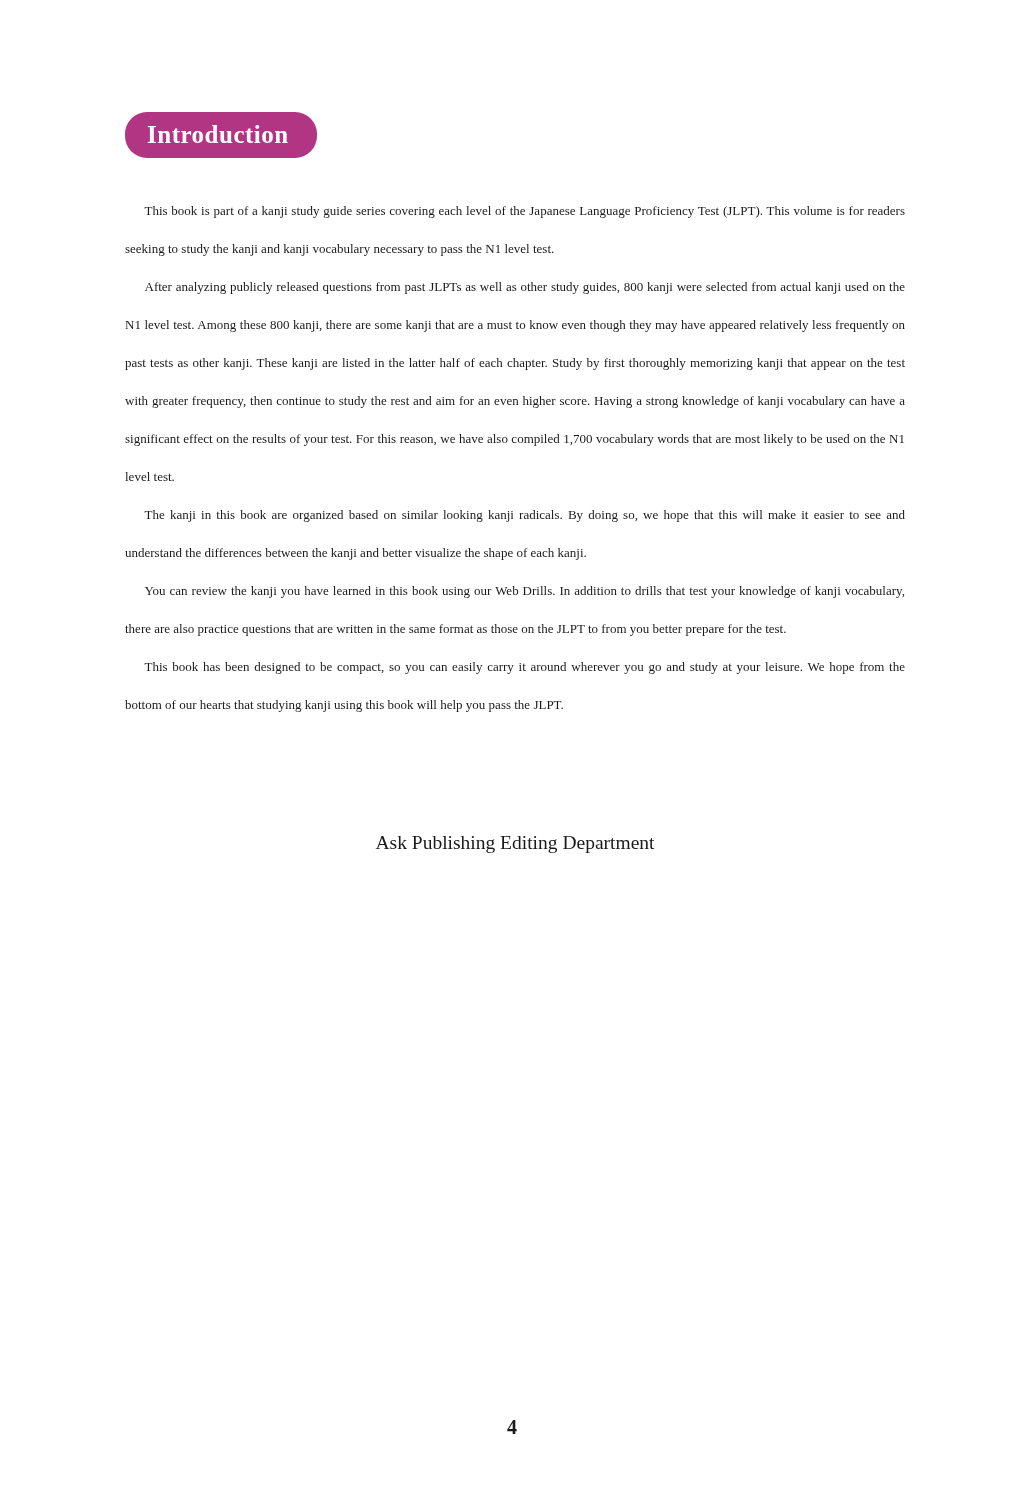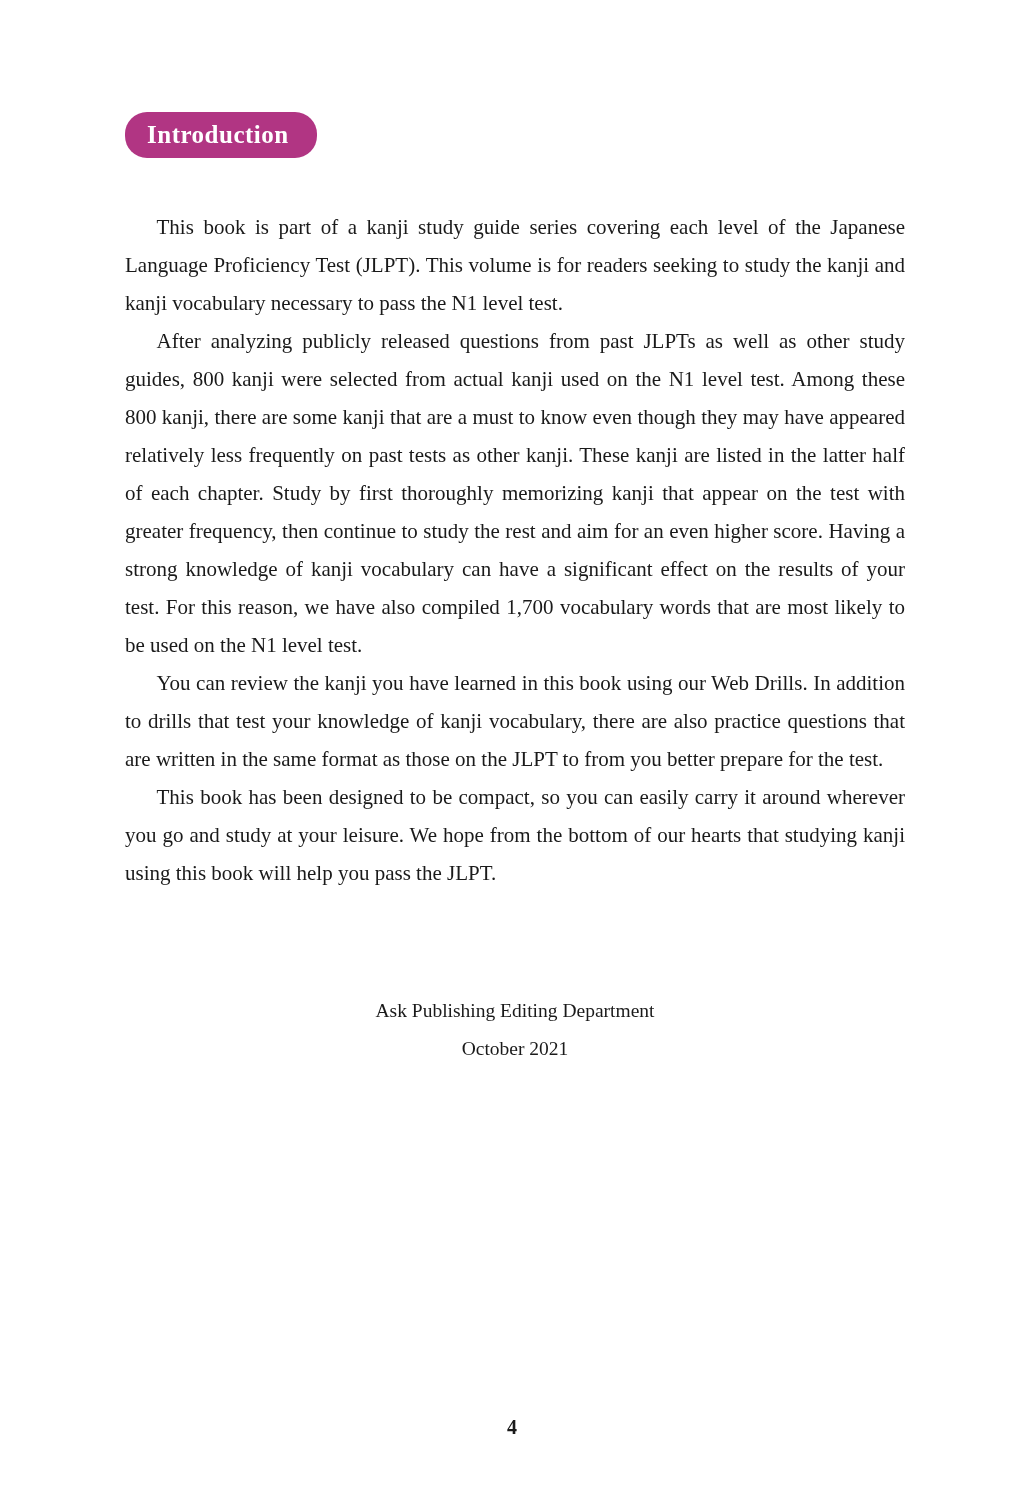--- a/index.html
+++ b/index.html
@@ -23,22 +23,22 @@
     background: #b13583;
     color: #ffffff;
     font-weight: bold;
     font-size: 25px;
     line-height: 1;
     padding: 10px 28px 11px 22px;
     border-radius: 22px;
     letter-spacing: 0.5px;
   }
   .body-text {
-    margin-top: 50px;
-    font-size: 21px;
+    margin-top: 34px;
+    font-size: 13px;
     line-height: 38px;
     text-align: justify;
   }
   .body-text p {
     margin: 0;
     text-indent: 1.5em;
   }
   .signature {
     margin-top: 100px;
     font-size: 19.5px;
@@ -60,24 +60,24 @@
 </head>
 <body>
 
 <div class="page">
 
   <div class="badge">Introduction</div>
 
   <div class="body-text">
     <p>This book is part of a kanji study guide series covering each level of the Japanese Language Proficiency Test (JLPT). This volume is for readers seeking to study the kanji and kanji vocabulary necessary to pass the N1 level test.</p>
     <p>After analyzing publicly released questions from past JLPTs as well as other study guides, 800 kanji were selected from actual kanji used on the N1 level test. Among these 800 kanji, there are some kanji that are a must to know even though they may have appeared relatively less frequently on past tests as other kanji. These kanji are listed in the latter half of each chapter. Study by first thoroughly memorizing kanji that appear on the test with greater frequency, then continue to study the rest and aim for an even higher score. Having a strong knowledge of kanji vocabulary can have a significant effect on the results of your test. For this reason, we have also compiled 1,700 vocabulary words that are most likely to be used on the N1 level test.</p>
+    <p>The kanji in this book are organized based on similar looking kanji radicals. By doing so, we hope that this will make it easier to see and understand the differences between the kanji and better visualize the shape of each kanji.</p>
     <p>You can review the kanji you have learned in this book using our Web Drills. In addition to drills that test your knowledge of kanji vocabulary, there are also practice questions that are written in the same format as those on the JLPT to from you better prepare for the test.</p>
     <p>This book has been designed to be compact, so you can easily carry it around wherever you go and study at your leisure. We hope from the bottom of our hearts that studying kanji using this book will help you pass the JLPT.</p>
   </div>
 
   <div class="signature">
     <div>Ask Publishing Editing Department</div>
-    <div>October 2021</div>
   </div>
 
   <div class="page-number">4</div>
 
 </div>
 
 </body></html>

